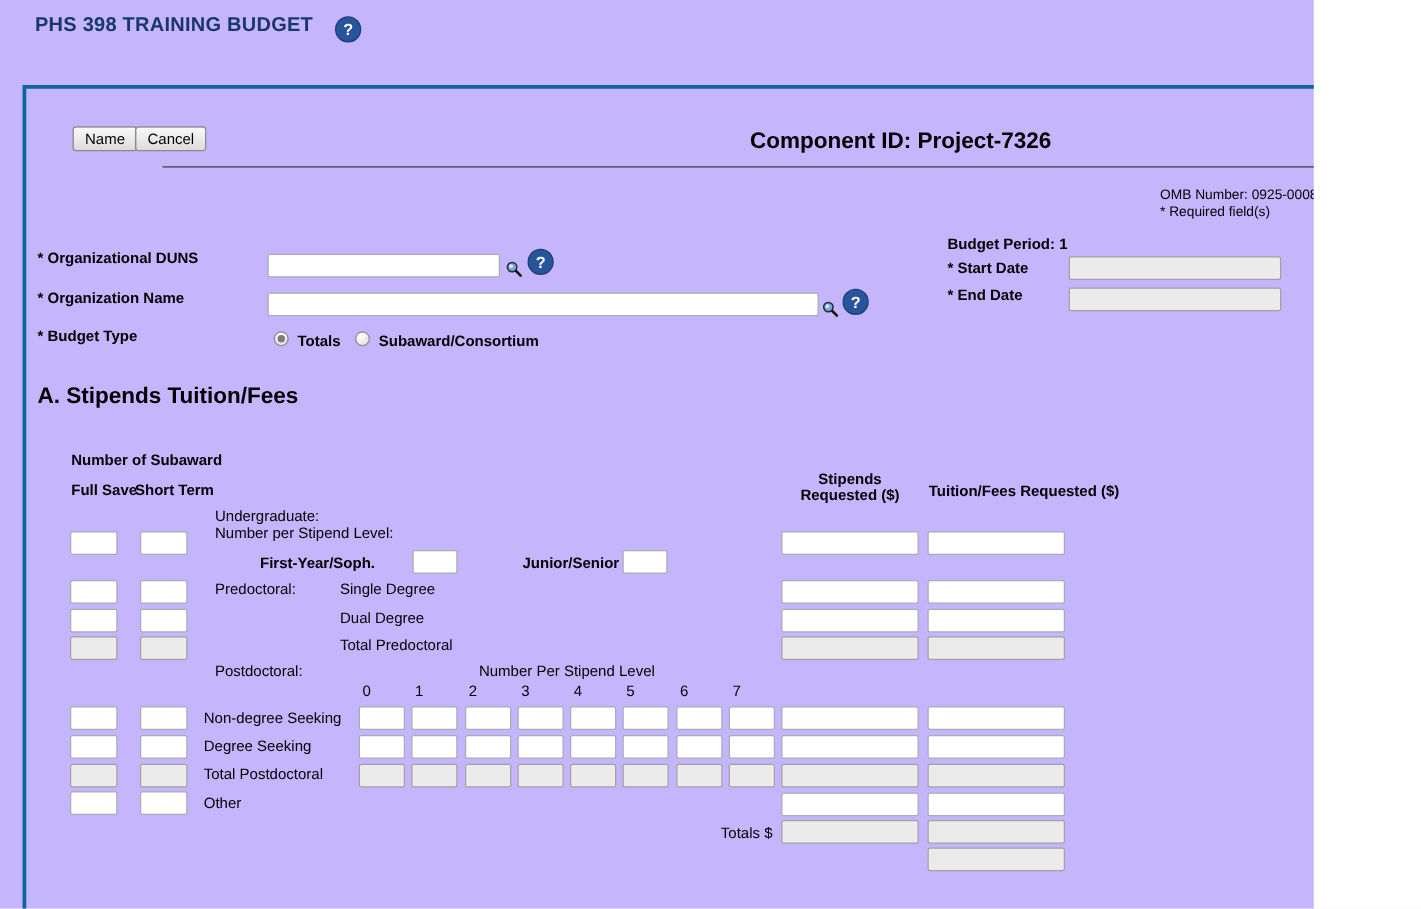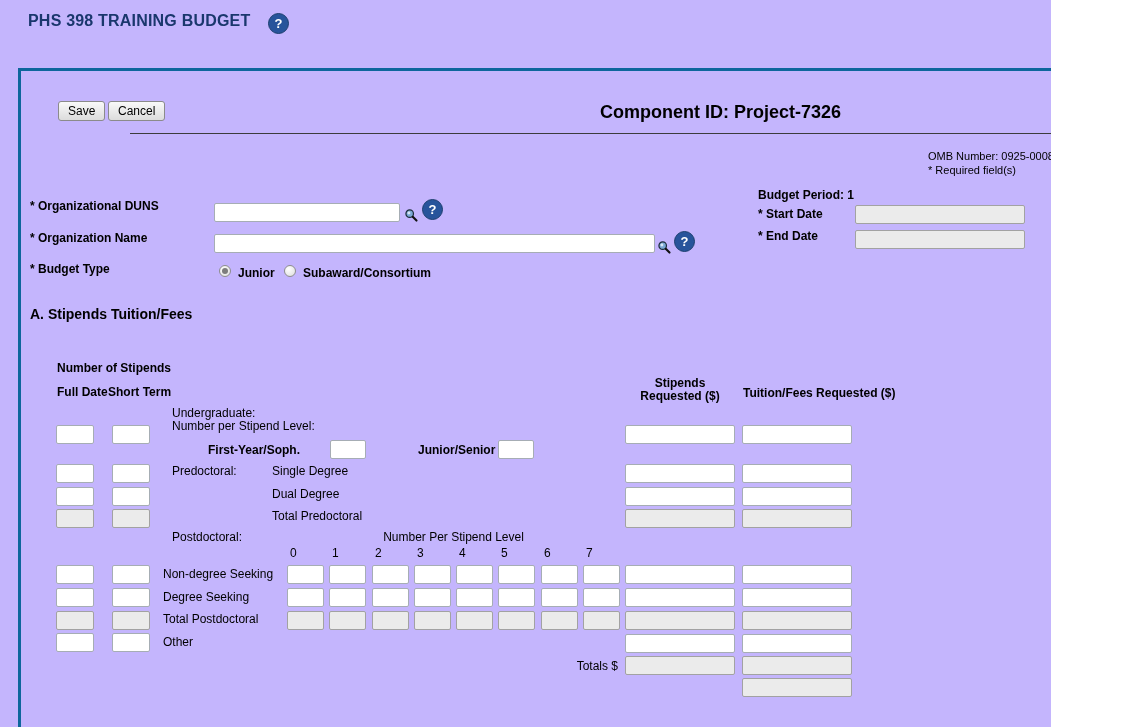--- a/index.html
+++ b/index.html
@@ -30,21 +30,21 @@
 </head>
 <body>
 
 <div id="root">
 
   <div class="page-title">PHS 398 TRAINING BUDGET</div>
   <span class="help" style="left:268px;top:13px">?</span>
 
   <div class="panel"></div>
 
-  <button class="btn" style="left:58px;top:101px">Save</button>
+  <button class="btn" style="left:58px;top:101px">Name</button>
   <button class="btn" style="left:108px;top:101px">Cancel</button>
   <div class="compid">Component ID: Project-7326</div>
   <div class="rule"></div>
 
   <div class="abs t11" style="left:928px;top:150px">OMB Number: 0925-0008</div>
   <div class="abs t11" style="left:928px;top:164px">* Required field(s)</div>
 
   <div class="abs t12 b" style="left:30px;top:199px">* Organizational DUNS</div>
   <input class="inp" style="left: 214px; top: 203px; width: 186px;" value="">
   <span class="mag" style="left:404px;top:208px">
@@ -62,34 +62,34 @@
     <svg width="14" height="14" viewBox="0 0 16 16">
       <circle cx="6.5" cy="6.5" r="4.3" fill="#7aa7d4" stroke="#1c2c3a" stroke-width="1.4"></circle>
       <circle cx="5.6" cy="5.6" r="1.7" fill="#d9e6f4"></circle>
       <line x1="10" y1="10" x2="14.3" y2="14.3" stroke="#111" stroke-width="2.4" stroke-linecap="round"></line>
     </svg>
   </span>
   <span class="help" style="left:674px;top:231px">?</span>
 
   <div class="abs t12 b" style="left:30px;top:262px">* Budget Type</div>
   <span class="radio sel" style="left:219px;top:265px"></span>
-  <span class="abs t12 b" style="left:238px;top:266px">Junior</span>
+  <span class="abs t12 b" style="left:238px;top:266px">Totals</span>
   <span class="radio" style="left:284px;top:265px"></span>
   <span class="abs t12 b" style="left:303px;top:266px">Subaward/Consortium</span>
 
   <div class="abs t12 b" style="left:758px;top:188px">Budget Period: 1</div>
   <div class="abs t12 b" style="left:758px;top:207px">* Start Date</div>
   <input class="inp g" style="left: 855px; top: 205px; width: 170px;" disabled="" value="">
   <div class="abs t12 b" style="left:758px;top:229px">* End Date</div>
   <input class="inp g" style="left: 855px; top: 230px; width: 170px;" disabled="" value="">
 
-  <div class="abs b" style="left:30px;top:306px;font-size:14px">A. Stipends Tuition/Fees</div>
+  <div class="abs b" style="left:30px;top:306px;font-size:18px">A. Stipends Tuition/Fees</div>
 
-  <div class="abs t12 b" style="left:57px;top:361px">Number of Stipends</div>
-  <div class="abs t12 b" style="left:57px;top:385px">Full Date</div>
+  <div class="abs t12 b" style="left:57px;top:361px">Number of Subaward</div>
+  <div class="abs t12 b" style="left:57px;top:385px">Full Save</div>
   <div class="abs t12 b" style="left:108px;top:385px">Short Term</div>
 
   <div class="abs t12 b center" style="left:625px;top:377px;width:110px;line-height:13px">
     <div>Stipends</div>
     <div>Requested ($)</div>
   </div>
   <div class="abs t12 b" style="left:743px;top:386px">Tuition/Fees Requested ($)</div>
 
   <div class="abs t12" style="left:172px;top:406px">Undergraduate:</div>
   <div class="abs t12" style="left:172px;top:419px">Number per Stipend Level:</div>

